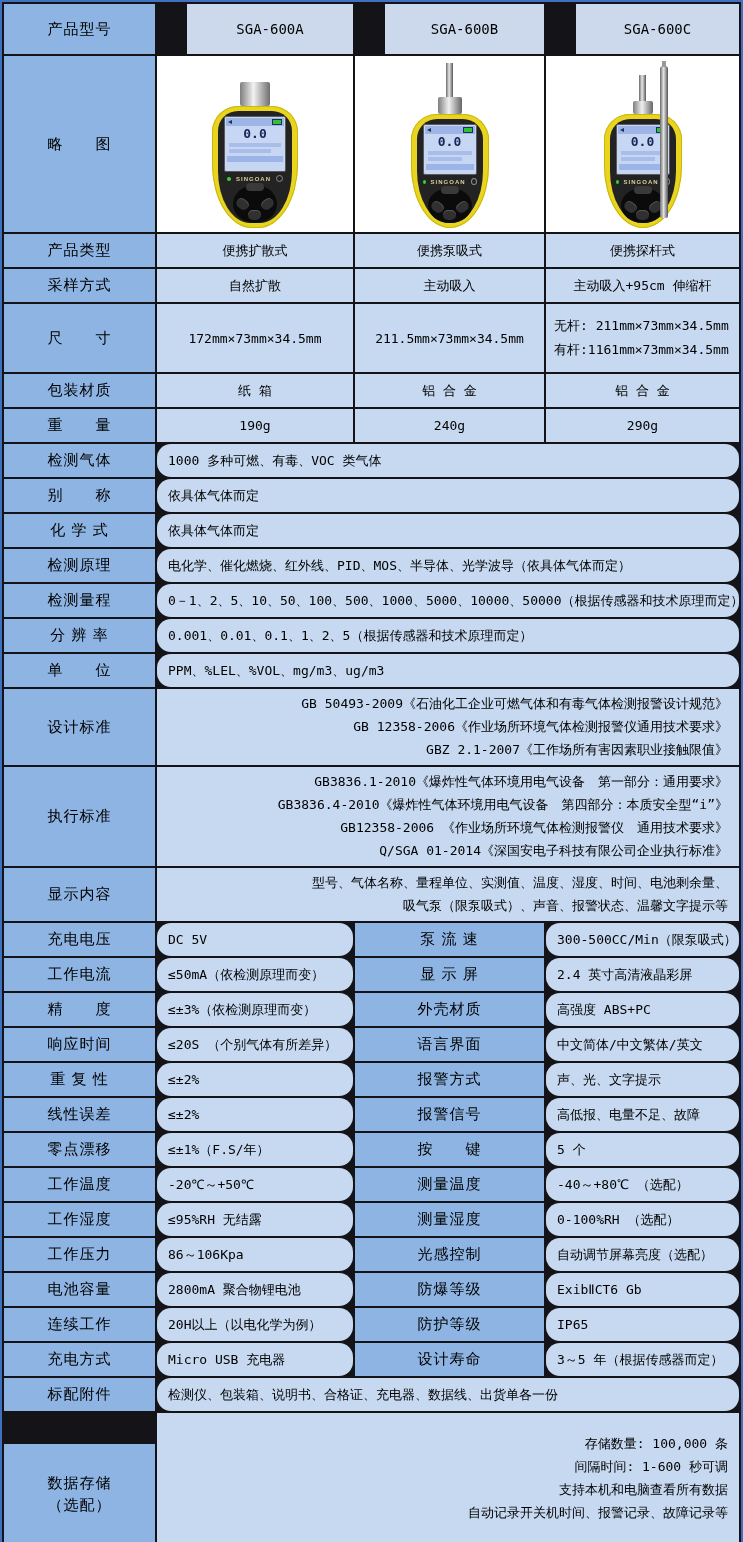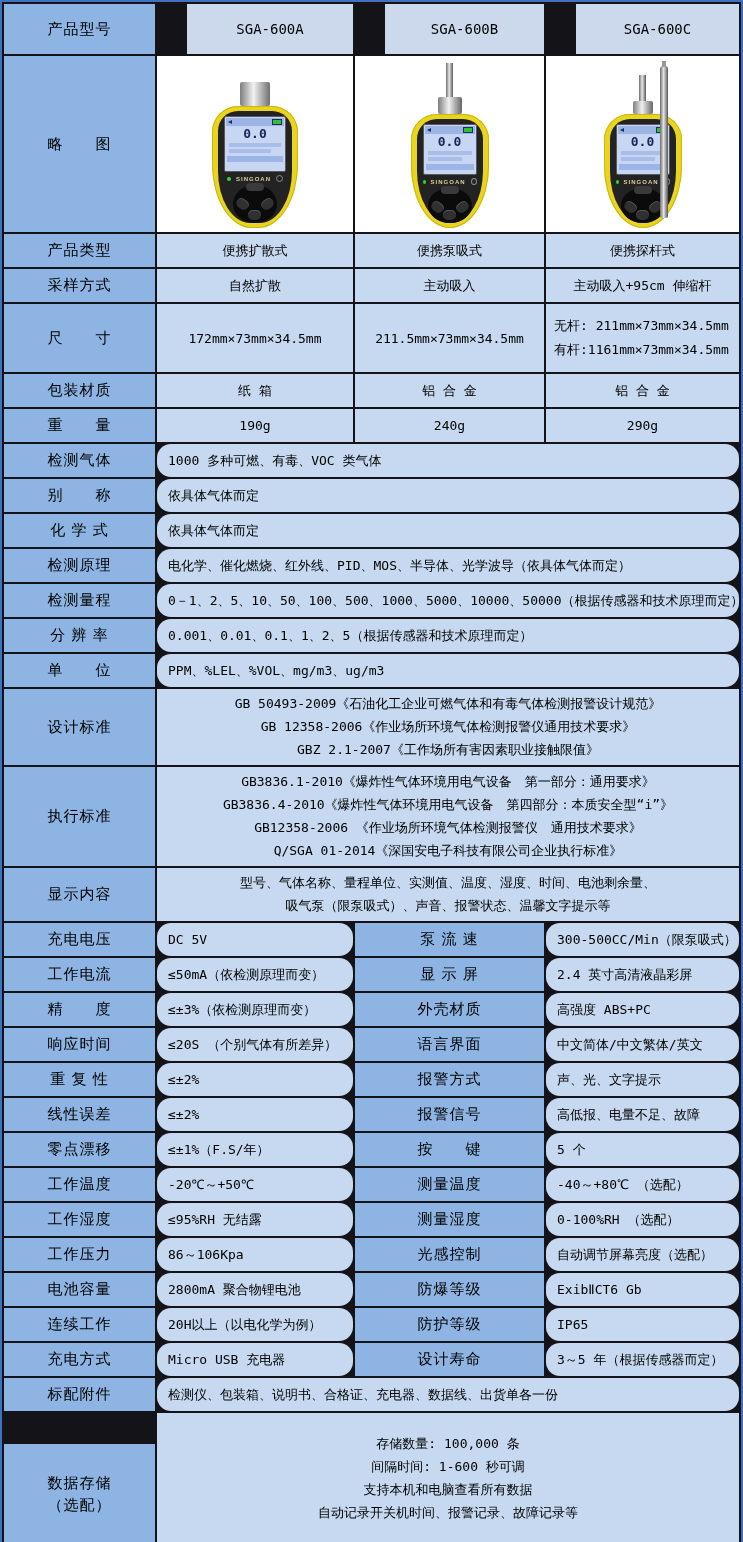--- a/index.html
+++ b/index.html
@@ -14,21 +14,21 @@
   .lft{padding:3px 11px;white-space:nowrap;border-radius:14px;}
   .span3{grid-column:span 3;}
   .rh-head{min-height:50px;}
   .rh-img{min-height:176px;}
   .rh-s{min-height:33px;}
   .rh-size{min-height:52px;}
   .rh-d3{min-height:70px;}
   .rh-d4{min-height:94px;}
   .rh-d2{min-height:50px;}
   .rh-st{min-height:100px;}
-  .lines{flex-direction:column;justify-content:center;align-items:center;padding:4px 11px;gap:1px;}
+  .lines{flex-direction:column;justify-content:center;align-items:flex-end;padding:4px 11px;gap:1px;}
   .line{line-height:22px;white-space:nowrap;font-size:13px;font-family:"DejaVu Sans Mono","Liberation Sans",monospace;}
   .twoline{flex-direction:column;justify-content:center;align-items:flex-start;padding:11px 8px;gap:2px;}
   .hd.col{flex-direction:column;line-height:22px;margin-top:31px;}
 
   
   .dev{display:flex;align-items:flex-end;justify-content:center;height:168px;position:relative;}
   .unit{display:flex;flex-direction:column;align-items:center;}
   .cap{width:30px;height:24px;border-radius:2px;background:linear-gradient(90deg,#7e7e7e,#f2f2f2 45%,#6f6f6f);}
   .tube{width:7px;background:linear-gradient(90deg,#6a6a6a,#e8e8e8 45%,#585858);}
   .tube.tb{height:34px;} .tube.tc{height:26px;}

